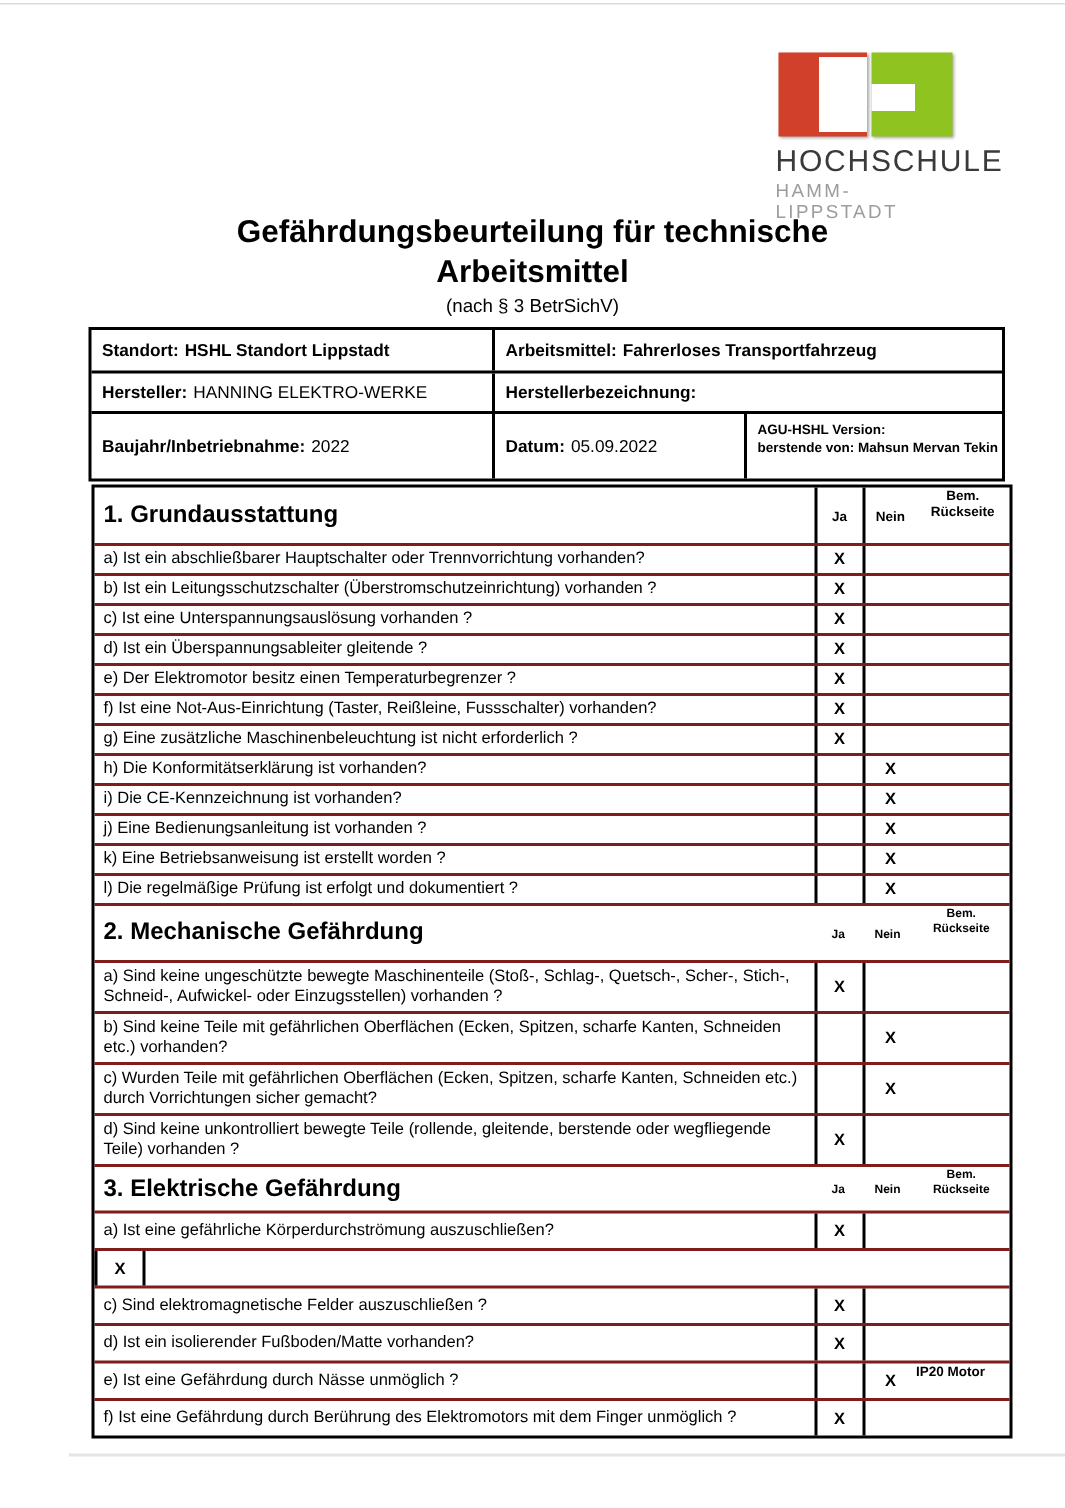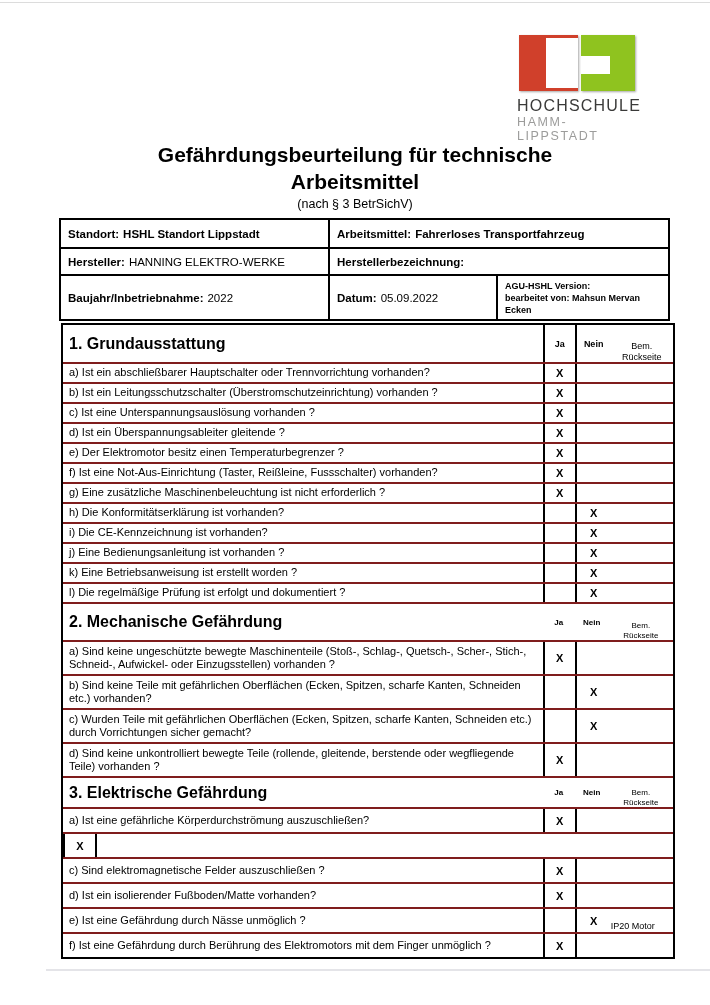--- a/index.html
+++ b/index.html
@@ -16,21 +16,21 @@
   .page-edge-top { position:absolute; top:2px; left:0; width:710px; height:1px; background:#dcdcdc; }
   .page-edge-bottom { position:absolute; top:969px; left:46px; width:664px; height:2px; background:#e4e4e8; }
 
   
   .logo { position:absolute; left:517px; top:33px; width:130px; }
   .logo-graphic { position:relative; width:118px; height:60px; margin-left:2px; }
   .logo-red { position:absolute; left:0; top:2px; width:59px; height:56px; box-shadow:1px 1px 2px rgba(0,0,0,.35); }
   .logo-green { position:absolute; left:62px; top:2px; width:54px; height:56px; box-shadow:1px 1px 2px rgba(0,0,0,.35); }
   .logo-cross-v { position:absolute; left:27px; top:5px; width:32px; height:50px; background:#fff; }
   .logo-cross-h { position:absolute; left:62px; top:23px; width:29px; height:18px; background:#fff; }
-  .logo-line1 { margin-top:4px; font-size:16px; letter-spacing:1.2px; color:#3a3a39; font-weight:500; }
+  .logo-line1 { margin-top:4px; font-size:20px; letter-spacing:1.2px; color:#3a3a39; font-weight:500;text-align:right; }
   .logo-line2 { font-size:12.5px; letter-spacing:1.6px; color:#9c9c9b; }
 
   
   .title { position:absolute; top:141px; left:0; width:710px; text-align:center; font-size:21px; font-weight:bold; line-height:27px; }
   .subtitle { position:absolute; top:197px; left:0; width:710px; text-align:center; font-size:12.5px; }
 
   
   .info-table { position:absolute; left:59px; top:218px; width:611px; border:2px solid #000; }
   .info-row { display:flex; }
   .info-row + .info-row { border-top:2px solid #000; }
@@ -48,21 +48,21 @@
   .version-cell { display:block; padding:4px 0 0 7px; font-size:9px; font-weight:bold; line-height:12px; }
 
   
   .cl-table { position:absolute; left:61px; top:323px; width:614px; border:2px solid #000; }
   .cl-row { display:flex; align-items:stretch; }
   .cl-row + .cl-row { border-top:2px solid #7f1d1d; }
   .q { width:483px; display:flex; align-items:center; padding:2px 6px; font-size:11px; line-height:13.5px; }
   .ja { width:32px; display:flex; align-items:center; justify-content:center; font-size:11px; font-weight:bold; }
   .nb { width:99px; display:flex; align-items:stretch; }
   .nein-slot { width:34px; display:flex; align-items:center; justify-content:center; font-size:11px; font-weight:bold; }
-  .bem-slot { flex:1; max-width:52px; display:flex; align-items:flex-end; font-size:9px; font-weight:normal; line-height:11px; }
+  .bem-slot { flex:1; max-width:52px; display:flex; align-items:flex-start; font-size:9px; font-weight:bold; line-height:11px; }
   .divided .ja, .divided .nb { border-left:2px solid #000; }
 
   
   .sec-row .q { font-size:16px; font-weight:bold; }
   .sec-row .ja, .sec-row .nein-slot { font-size:9px; }
   .sec-row .bem-slot { text-align:center; justify-content:center; font-size:9px; line-height:10.5px; max-width:none; }
   .sec-row.small-labels .ja, .sec-row.small-labels .nein-slot { font-size:8px; }
   .sec-row.small-labels .bem-slot { font-size:8px; line-height:9.5px; }
 
   .h-sec0 { min-height:37px; }
@@ -121,21 +121,21 @@
       <div class="info-cell c1">
         <span class="lbl">Baujahr/Inbetriebnahme:</span>
         <span class="v">2022</span>
       </div>
       <div class="info-cell c2">
         <span class="lbl">Datum:</span>
         <span class="v">05.09.2022</span>
       </div>
       <div class="info-cell c3 version-cell">
         <div>AGU-HSHL Version:</div>
-        <div>bearbeitet von: Mahsun Mervan Ecken</div>
+        <div>berstende von: Mahsun Mervan Tekin</div>
       </div>
     </div>
   </div>
 
   <div class="cl-table">
       <div class="cl-row sec-row h-sec0 divided">
     <div class="q">1. Grundausstattung</div>
     <div class="ja">Ja</div>
     <div class="nb">
       <div class="nein-slot">Nein</div>

